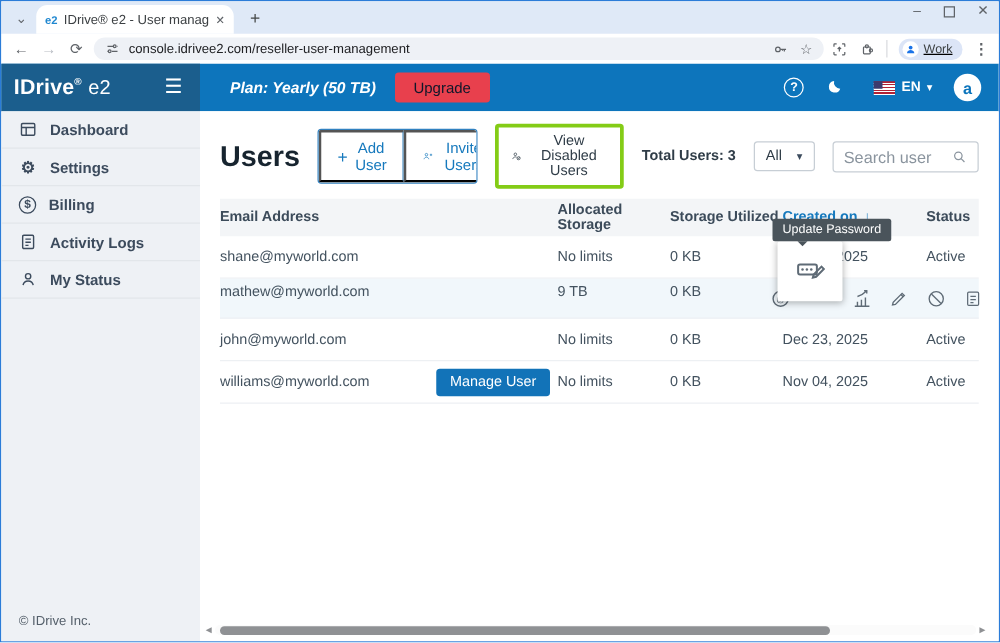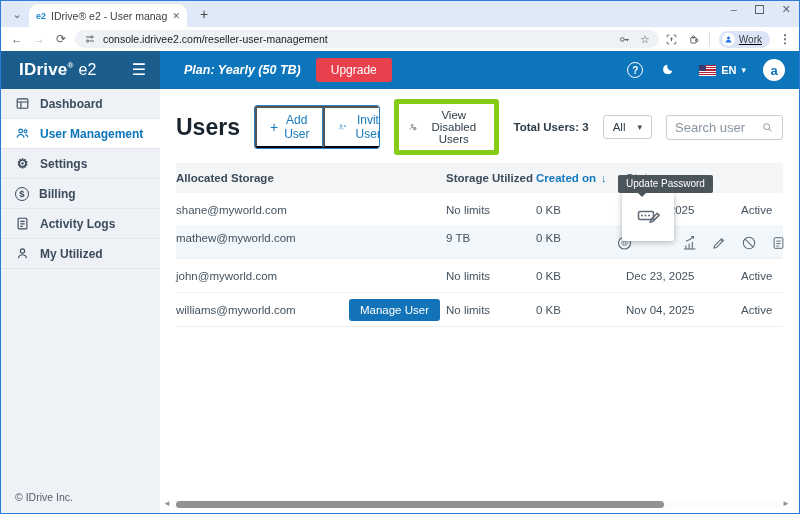--- a/index.html
+++ b/index.html
@@ -34,27 +34,27 @@
   .tb-right { display:flex; align-items:center; gap:9px; }
   .tb-divider { width:1px; height:14px; background:#dadce0; }
   .profile-chip { height:17px; background:#dce5f7; border-radius:9px; display:flex; align-items:center; gap:4px; padding:0 8px 0 3px;text-decoration:underline; }
   .profile-chip .pav { width:13px; height:13px; border-radius:50%; background:#fff; display:flex; align-items:center; justify-content:center; }
   .profile-label { font-size:10px; color:#3c4043; }
   .dots { color:#5f6368; font-size:12px; font-weight:bold; }
 
   
   .app-header { height:38px; background:#0d75bc; display:flex; align-items:center; color:#fff; flex:0 0 auto; }
   .logo-block { width:159px; height:100%; background:#1b5e8d; display:flex; align-items:center;
-                justify-content:space-between; padding:0 14px 0 18px; flex:0 0 auto; }
+                justify-content:space-between; padding:0 14px 0 10px; flex:0 0 auto; }
   .logo { font-size:17px; font-weight:bold; letter-spacing:.2px; white-space:nowrap; }
   .logo sup { font-size:8px; }
   .logo .e2 { font-weight:normal; font-size:16px; }
   .hamburger { font-size:16px; line-height:1; }
   .plan-label { font-size:12.5px; font-weight:bold; margin-left:24px;font-style:italic; }
-  .upgrade-btn { background:#e8404d; color:#ffffff; border:none; font-size:12px; padding:5px 15px; border-radius:3px; margin-left:15px; }
+  .upgrade-btn { background:#e8404d; color:#0f172a; border:none; font-size:12px; padding:5px 15px; border-radius:3px; margin-left:15px; }
   .hdr-right { margin-left:auto; display:flex; align-items:center; gap:17px; padding-right:14px; }
   .help-circle { width:16px; height:16px; border:1.4px solid #fff; border-radius:50%; font-size:10px; font-weight:bold;
                  display:flex; align-items:center; justify-content:center; }
   .flag { width:17px; height:11px; position:relative; background:repeating-linear-gradient(180deg,#b22234 0 1.1px,#fff 1.1px 2.2px); flex:0 0 auto; }
   .flag::after { content:""; position:absolute; left:0; top:0; width:7px; height:6px; background:#3c3b6e; }
   .lang-wrap { display:flex; align-items:center; gap:5px;margin-left:8px; }
   .lang { font-size:11px; font-weight:bold; }
   .chev { font-size:9px; }
   .avatar { width:22px; height:22px; background:#fff; color:#0d75bc; border-radius:50%; font-size:13px; font-weight:bold;
             display:flex; align-items:center; justify-content:center; }
@@ -73,21 +73,21 @@
 
   .main { flex:1; background:#fff; position:relative; min-width:0; }
 
   
   .page-head { display:flex; align-items:center; padding:10px 16px 8px; gap:14px; }
   .page-title { font-size:23px; font-weight:bold; color:#17242f; }
   .btn-group { display:flex; border:1px solid #3181c0; border-radius:3px; overflow:hidden; background:#fff; }
   .bg-btn { display:flex; align-items:center; gap:6px; padding:5px 13px; font-size:12px; color:#1679bd; background:#fff; }
   .bg-btn.first { border-right:1px solid #3181c0; }
   .plus-g { font-size:14px; line-height:1; }
-  .disabled-btn { display:flex; align-items:center; gap:6px; border:5px solid #84cc16; border-radius:3px;
+  .disabled-btn { display:flex; align-items:center; gap:6px; border:3px solid #84cc16; border-radius:3px;
                   padding:5px 10px; font-size:11.5px; color:#2f3c47; background:#fff; }
   .total { margin-left:auto; font-size:11.5px; font-weight:bold; color:#2f3c47; white-space:nowrap; }
   .filter-box { border:1px solid #c7ced5; border-radius:3px; padding:5px 9px; font-size:11.5px; color:#2f3c47;
                 display:flex; align-items:center; gap:12px; }
   .filter-box .chev { color:#3c4b5d; }
   .search-box { border:1px solid #c7ced5; border-radius:3px; padding:4px 8px; display:flex; align-items:center; width:120px; }
   .search-box input { border:none; outline:none; width:86px; font-size:13px; color:#2f3c47; background:transparent; }
   .search-box input::placeholder { color:#8a949e; }
 
   
@@ -203,50 +203,41 @@
   <div class="content">
 
     <div class="sidebar">
       <div class="side-item">
         <svg width="15" height="15" viewBox="0 0 24 24" fill="none" stroke="currentColor" stroke-width="1.8">
           <rect x="3.5" y="4.5" width="17" height="15" rx="1.5"></rect>
             <path d="M3.5 9.5h17M9.5 9.5v10"></path>
         </svg>
         <span>Dashboard</span>
       </div>
-      <div class="side-item active">
-        <svg width="15" height="15" viewBox="0 0 24 24" fill="none" stroke="currentColor" stroke-width="1.8">
-          <circle cx="9" cy="8" r="3"></circle>
-            <path d="M3.5 18.5c.6-3.5 3.3-5 5.5-5s4.9 1.5 5.5 5"></path>
-            <circle cx="16.8" cy="8.5" r="2.3"></circle>
-            <path d="M16.5 13.8c2 .3 3.7 1.7 4.2 4.4"></path>
-        </svg>
-        <span>User Management</span>
-      </div>
       <div class="side-item">
         <span class="uicon">⚙</span>
         <span>Settings</span>
       </div>
       <div class="side-item">
         <span class="dollar">$</span>
         <span>Billing</span>
       </div>
       <div class="side-item">
         <svg width="15" height="15" viewBox="0 0 24 24" fill="none" stroke="currentColor" stroke-width="1.8">
           <rect x="5" y="3.5" width="14" height="17" rx="1.5"></rect>
             <path d="M8.5 8.5h7M8.5 12.5h7M8.5 16.5h4"></path>
         </svg>
         <span>Activity Logs</span>
       </div>
       <div class="side-item">
         <svg width="15" height="15" viewBox="0 0 24 24" fill="none" stroke="currentColor" stroke-width="1.8">
           <circle cx="12" cy="8" r="3.4"></circle>
             <path d="M5.5 19.5c.7-4 4-5.5 6.5-5.5s5.8 1.5 6.5 5.5"></path>
         </svg>
-        <span>My Utilized</span>
+        <span>My Status</span>
       </div>
       <div class="side-footer">© IDrive Inc.</div>
     </div>
 
     <div class="main">
       <div class="page-head">
         <span class="page-title">Users</span>
         <div class="btn-group">
           <button class="bg-btn first">
             <span class="plus-g">+</span>
@@ -279,20 +270,21 @@
           <input placeholder="Search user" style="">
           <svg width="13" height="13" viewBox="0 0 24 24" fill="none" stroke="#8a949e" stroke-width="1.8">
             <circle cx="10.5" cy="10.5" r="5.5"></circle>
               <path d="M14.6 14.6L19.5 19.5"></path>
           </svg>
         </div>
       </div>
 
       <div class="utable">
         <div class="t-head">
+          <span>Email Address</span>
           <span>Allocated Storage</span>
           <span>Storage Utilized</span>
           <span class="th-created">
             <span>Created on</span>
             <span class="sort-arrow">↓</span>
           </span>
           <span>Status</span>
         </div>
 
         <div class="t-row">

